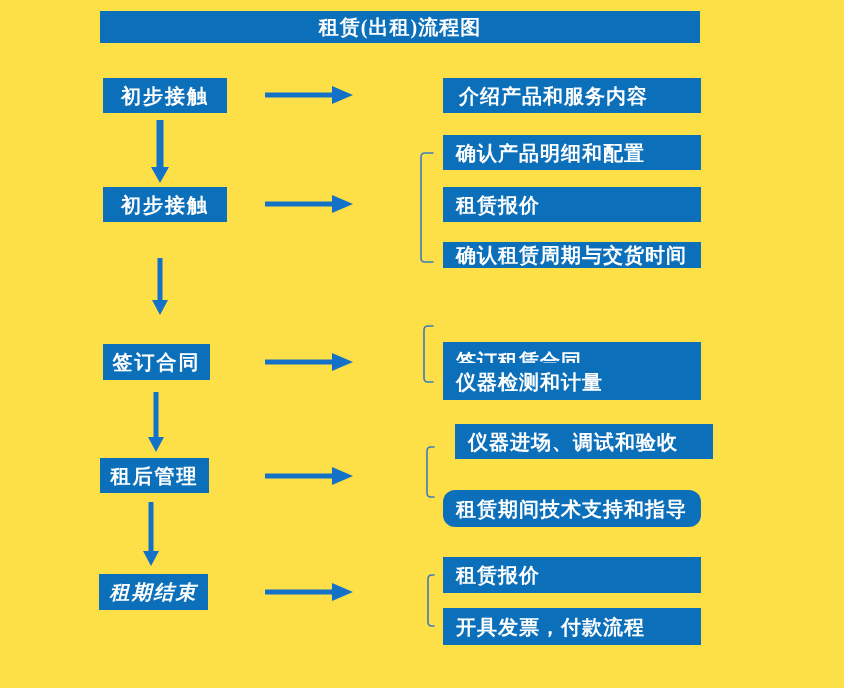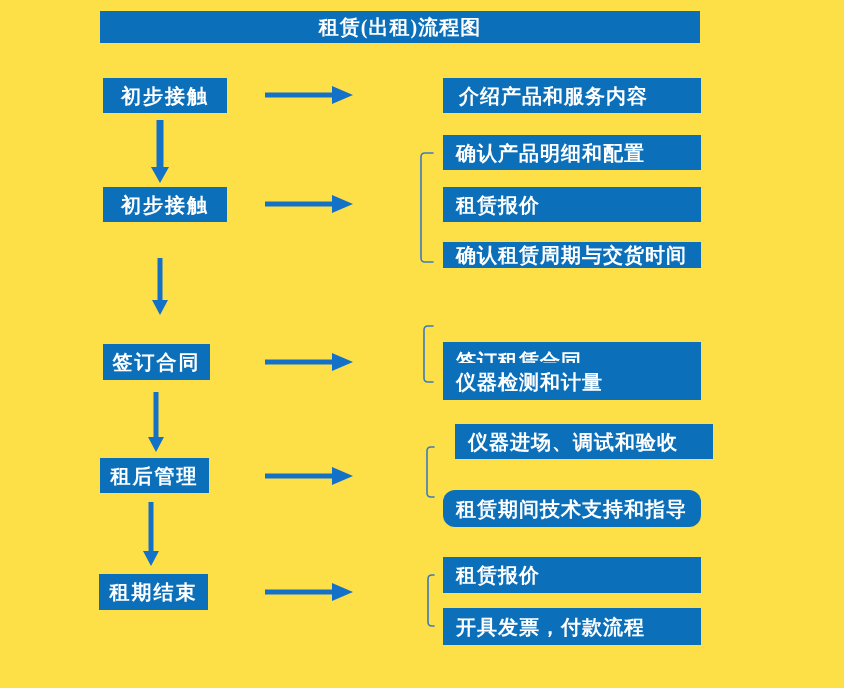--- a/index.html
+++ b/index.html
@@ -50,21 +50,21 @@
 <body>
 
 <div class="canvas">
 
   <div class="title-bar">租赁(出租)流程图</div>
 
   <div class="lbox" style="left:103px; top:78px;  width:124px; height:35px;">初步接触</div>
   <div class="lbox" style="left:103px; top:187px; width:124px; height:35px;">初步接触</div>
   <div class="lbox" style="left:103px; top:344px; width:107px; height:36px;">签订合同</div>
   <div class="lbox" style="left:100px; top:458px; width:109px; height:35px;">租后管理</div>
-  <div class="lbox" style="left:99px;  top:574px; width:109px; height:36px;">租期结束</div>
+  <div class="lbox" style="left:99px;  top:574px; width:109px; height:36px;font-style:italic;">租期结束</div>
 
   <div class="rbox" style="left:443px; top:78px;  width:258px; height:35px;padding-left:16px;">介绍产品和服务内容</div>
 
   <div class="rbox" style="left:443px; top:135px; width:258px; height:35px;">确认产品明细和配置</div>
   <div class="rbox" style="left:443px; top:187px; width:258px; height:35px;">租赁报价</div>
   <div class="rbox" style="left:443px; top:242px; width:258px; height:26px;">确认租赁周期与交货时间</div>
 
   <div class="rbox" style="left:443px; top:310px; width:258px; height:37px;margin-top:32px;">签订租赁合同</div>
   <div class="rbox" style="left:443px; top:363px; width:258px; height:37px;">仪器检测和计量</div>
 

